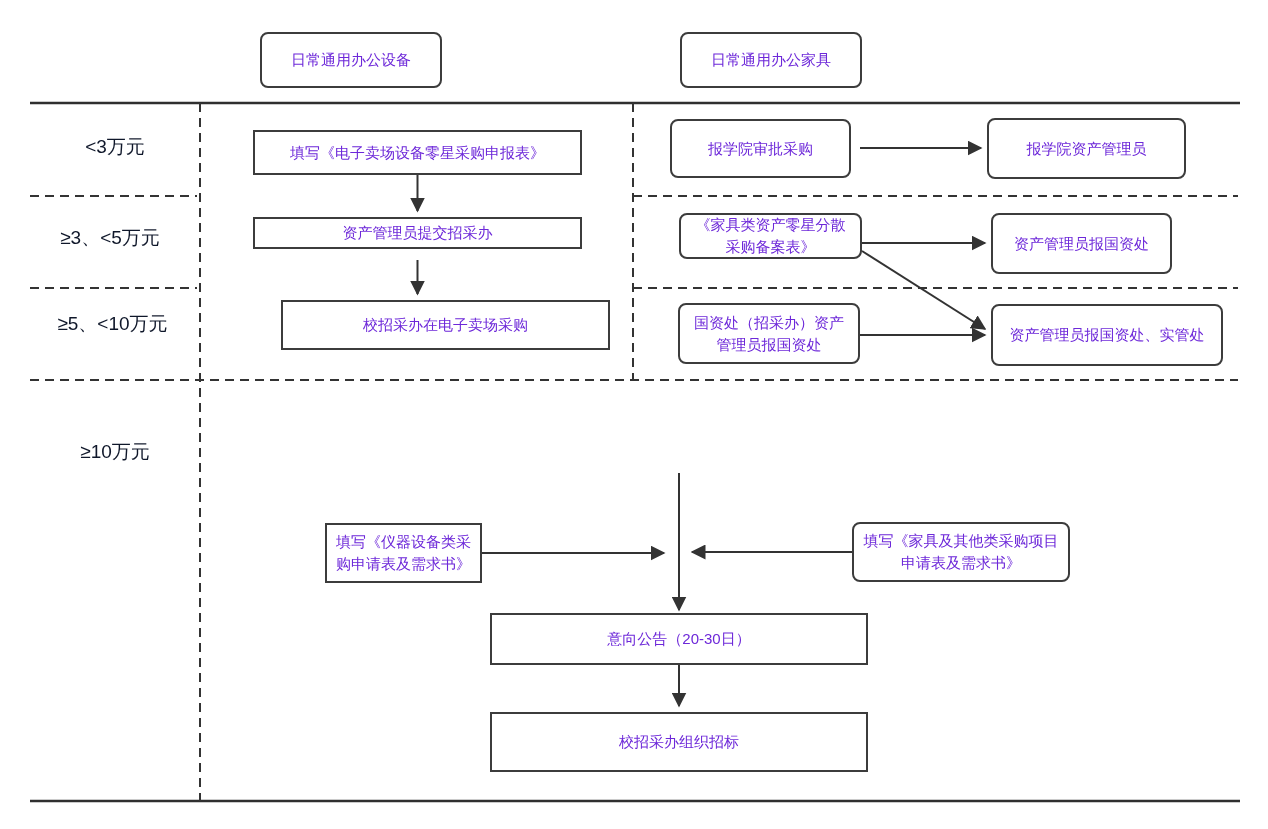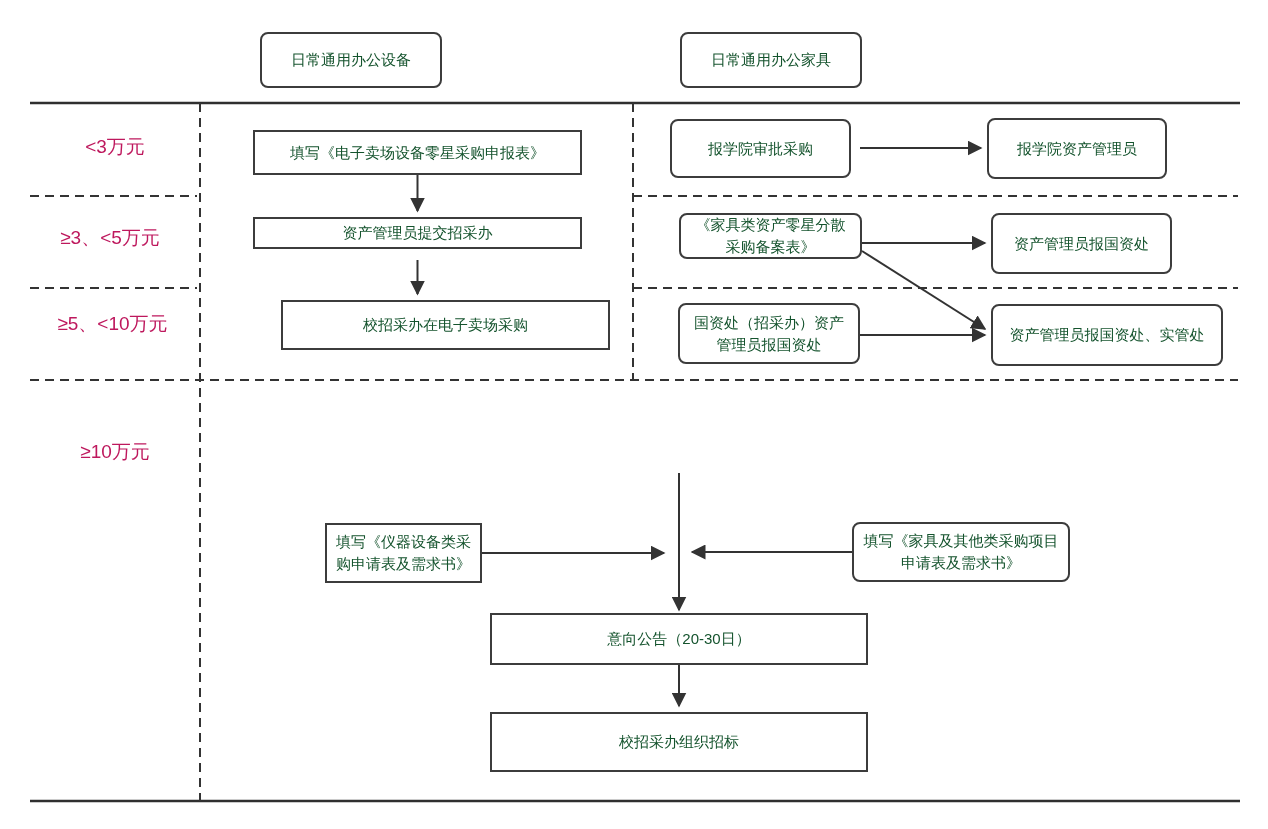--- a/index.html
+++ b/index.html
@@ -14,29 +14,29 @@
   #lines { position:absolute; left:0; top:0; width:1268px; height:829px; }
   .box {
     position:absolute;
     box-sizing:border-box;
     border:2px solid #3c3c3c;
     background:#ffffff;
     display:flex; align-items:center; justify-content:center;
     text-align:center;
     font-size:15px; line-height:1.45;
     padding:14px 8px;
-    color:#14532d;
+    color:#6d28d9;
   }
   .rounded { border-radius:8px; }
   .row-label {
     position:absolute;
     display:flex; align-items:center; justify-content:center;
     text-align:center;
     font-size:19px;
-    color:#be185d;
+    color:#0f172a;
     white-space:nowrap;
   }
 </style>
 </head>
 <body>
 
 <div id="canvas">
 
   <svg id="lines" viewBox="0 0 1268 829" xmlns="http://www.w3.org/2000/svg">
     <defs>
@@ -76,21 +76,21 @@
   <div class="row-label" style="left:40px; top:133px; width:150px; height:28px;">&lt;3万元</div>
   <div class="row-label" style="left:35px; top:224px; width:150px; height:28px;">≥3、&lt;5万元</div>
   <div class="row-label" style="left:35px; top:310px; width:155px; height:28px;">≥5、&lt;10万元</div>
   <div class="row-label" style="left:40px; top:438px; width:150px; height:28px;">≥10万元</div>
 
   <div class="box" style="left:253px; top:130px; width:329px; height:45px;">填写《电子卖场设备零星采购申报表》</div>
   <div class="box" style="left:253px; top:217px; width:329px; height:32px;">资产管理员提交招采办</div>
   <div class="box" style="left:253px; top:300px; width:329px; height:50px;margin-left:28px;">校招采办在电子卖场采购</div>
 
   <div class="box rounded" style="left:670px; top:119px; width:181px; height:59px;">报学院审批采购</div>
-  <div class="box rounded" style="left:987px; top:118px; width:180px; height:61px;">报学院资产管理员</div>
+  <div class="box rounded" style="left:987px; top:118px; width:199px; height:61px;">报学院资产管理员</div>
   <div class="box rounded" style="left:679px; top:213px; width:183px; height:46px;">《家具类资产零星分散采购备案表》</div>
   <div class="box rounded" style="left:991px; top:213px; width:181px; height:61px;">资产管理员报国资处</div>
   <div class="box rounded" style="left:678px; top:303px; width:182px; height:61px;">国资处（招采办）资产管理员报国资处</div>
   <div class="box rounded" style="left:991px; top:304px; width:232px; height:62px;">资产管理员报国资处、实管处</div>
 
   <div class="box" style="left:325px; top:523px; width:157px; height:60px;">填写《仪器设备类采购申请表及需求书》</div>
   <div class="box rounded" style="left:852px; top:522px; width:218px; height:60px;">填写《家具及其他类采购项目申请表及需求书》</div>
   <div class="box" style="left:490px; top:613px; width:378px; height:52px;">意向公告（20-30日）</div>
   <div class="box" style="left:490px; top:712px; width:378px; height:60px;">校招采办组织招标</div>
 

